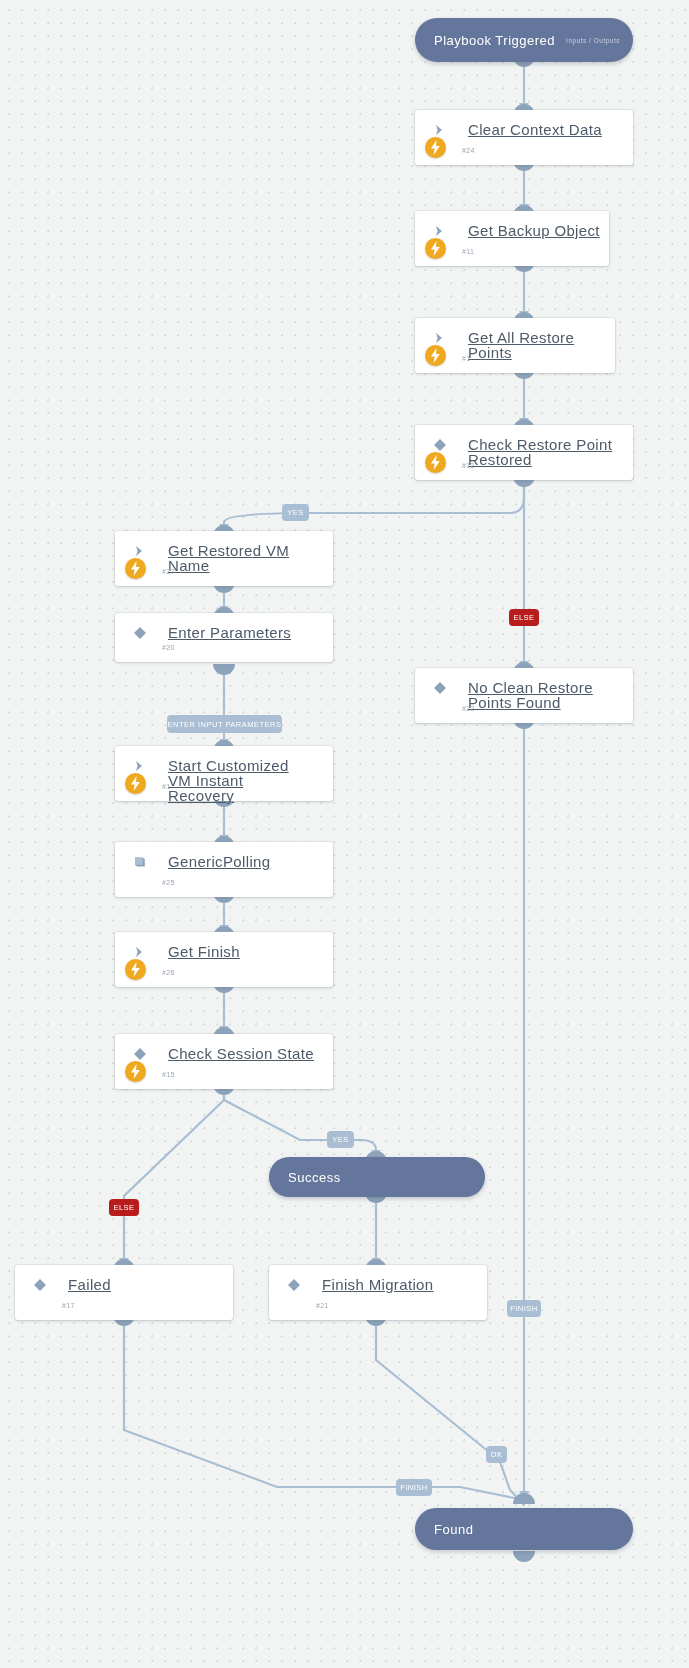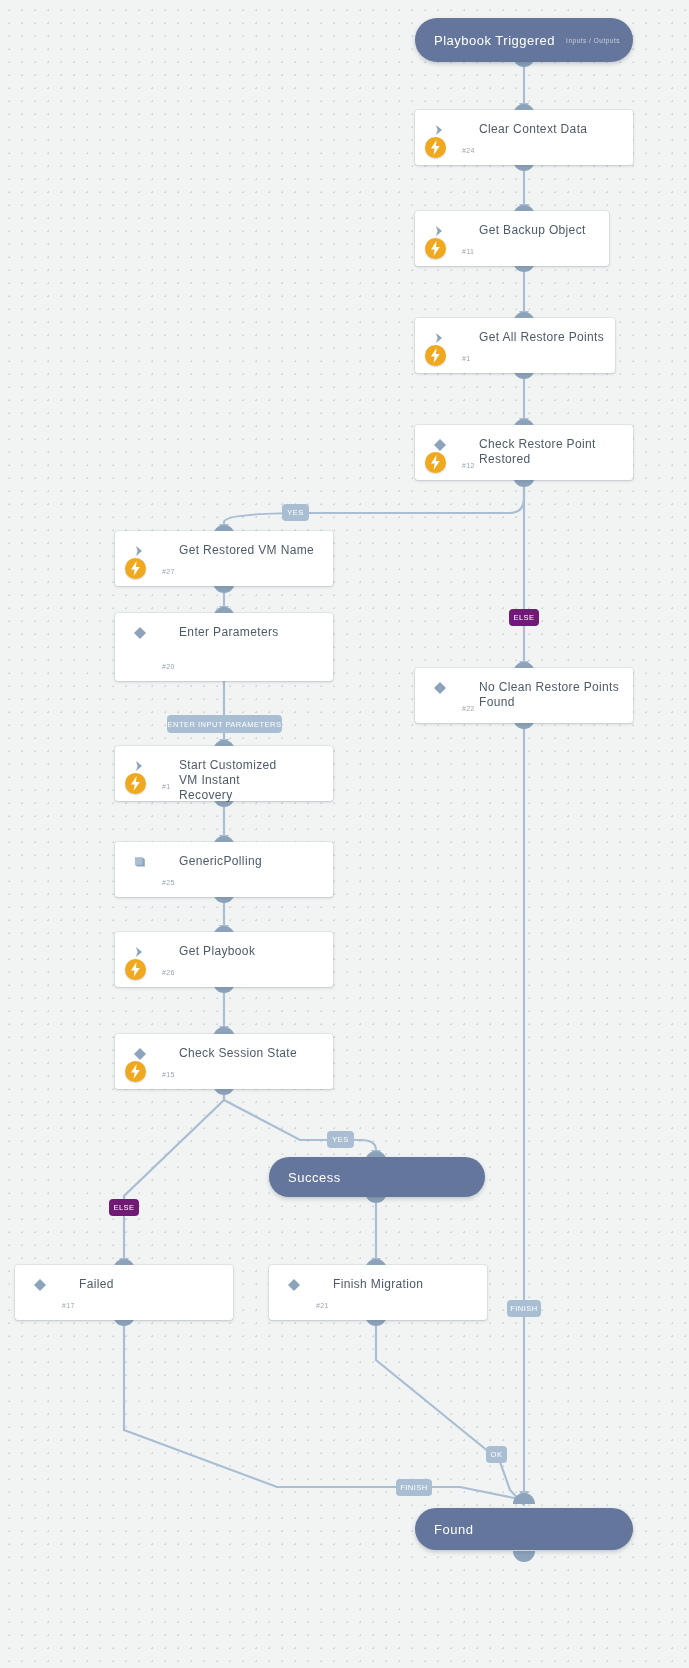--- a/index.html
+++ b/index.html
@@ -20,22 +20,22 @@
 
   
   .node{
     position:absolute;
     background:#ffffff;
     border-radius:3px;
     box-shadow:0 1px 3px rgba(60,70,80,.22), 0 0 0 0.5px rgba(170,180,185,.35);
     box-sizing:border-box;
   }
   .node .title{
-    position:absolute;left:64px;top:12px;right:8px;
-    font-size:12px;color:#4d5a68;letter-spacing:.35px;line-height:15px;
+    position:absolute;left:53px;top:12px;right:8px;
+    font-size:15px;color:#4d5a68;letter-spacing:.35px;line-height:15px;text-decoration:underline;
   }
   .node .nid{
     position:absolute;left:47px;bottom:11px;
     font-size:7px;color:#9aa5b1;letter-spacing:.4px;
   }
   
   .tglyph{position:absolute;left:17px;top:12px;width:16px;height:16px;}
   
   .bolt{
     position:absolute;left:10px;bottom:7px;width:21px;height:21px;border-radius:50%;
@@ -64,21 +64,21 @@
   .elabel{
     position:absolute;
     background:#a9bed3;color:#ffffff;
     border-radius:4px;
     font-size:7.5px;letter-spacing:.5px;
     display:flex;align-items:center;justify-content:center;
     height:17px;padding:0 6px;
     box-sizing:border-box;
     white-space:nowrap;
   }
-  .elabel.dark{background:#701a75;color:#ffffff;}
+  .elabel.dark{background:#b91c1c;color:#ffffff;}
   .elabel.wide{height:18px;font-size:7.5px;}
 
   
   .capdown{ 
     position:absolute;width:22px;height:11px;
     background:#8ca3bb;border-radius:0 0 11px 11px;
   }
   .capup{ 
     position:absolute;width:22px;height:11px;
     background:#8ca3bb;border-radius:11px 11px 0 0;
@@ -263,21 +263,21 @@
   </span>
   <span class="title">Get Restored VM Name</span>
   <span class="bolt">
     <svg width="11" height="15" viewBox="0 0 11 15">
         <path d="M6.5 0 L1 8.5 H4.6 L3.6 15 L9.8 6 H6 Z" fill="#fff"></path>
       </svg>
   </span>
   <span class="nid">#27</span>
 </div>
 
-<div class="node" style="left:115px;top:613px;width:218px;height:68px">
+<div class="node" style="left:115px;top:613px;width:218px;height:49px">
   <span class="tglyph">
     <svg width="16" height="16" viewBox="0 0 16 16">
         <path d="M8 2 L14 8 L8 14 L2 8 Z" fill="#8ca3bb"></path>
       </svg>
   </span>
   <span class="title">Enter Parameters</span>
   <span class="nid">#20</span>
 </div>
 
 <div class="node" style="left:115px;top:746px;width:218px;height:55px">
@@ -305,21 +305,21 @@
   <span class="title">GenericPolling</span>
   <span class="nid">#25</span>
 </div>
 
 <div class="node" style="left:115px;top:932px;width:218px;height:55px">
   <span class="tglyph">
     <svg width="16" height="16" viewBox="0 0 16 16">
         <path d="M4 3 L10 8 L4 13 L5.6 8 Z" fill="#8ca3bb"></path>
       </svg>
   </span>
-  <span class="title">Get Playbook</span>
+  <span class="title">Get Finish</span>
   <span class="bolt">
     <svg width="11" height="15" viewBox="0 0 11 15">
         <path d="M6.5 0 L1 8.5 H4.6 L3.6 15 L9.8 6 H6 Z" fill="#fff"></path>
       </svg>
   </span>
   <span class="nid">#26</span>
 </div>
 
 <div class="node" style="left:115px;top:1034px;width:218px;height:55px">
   <span class="tglyph">

